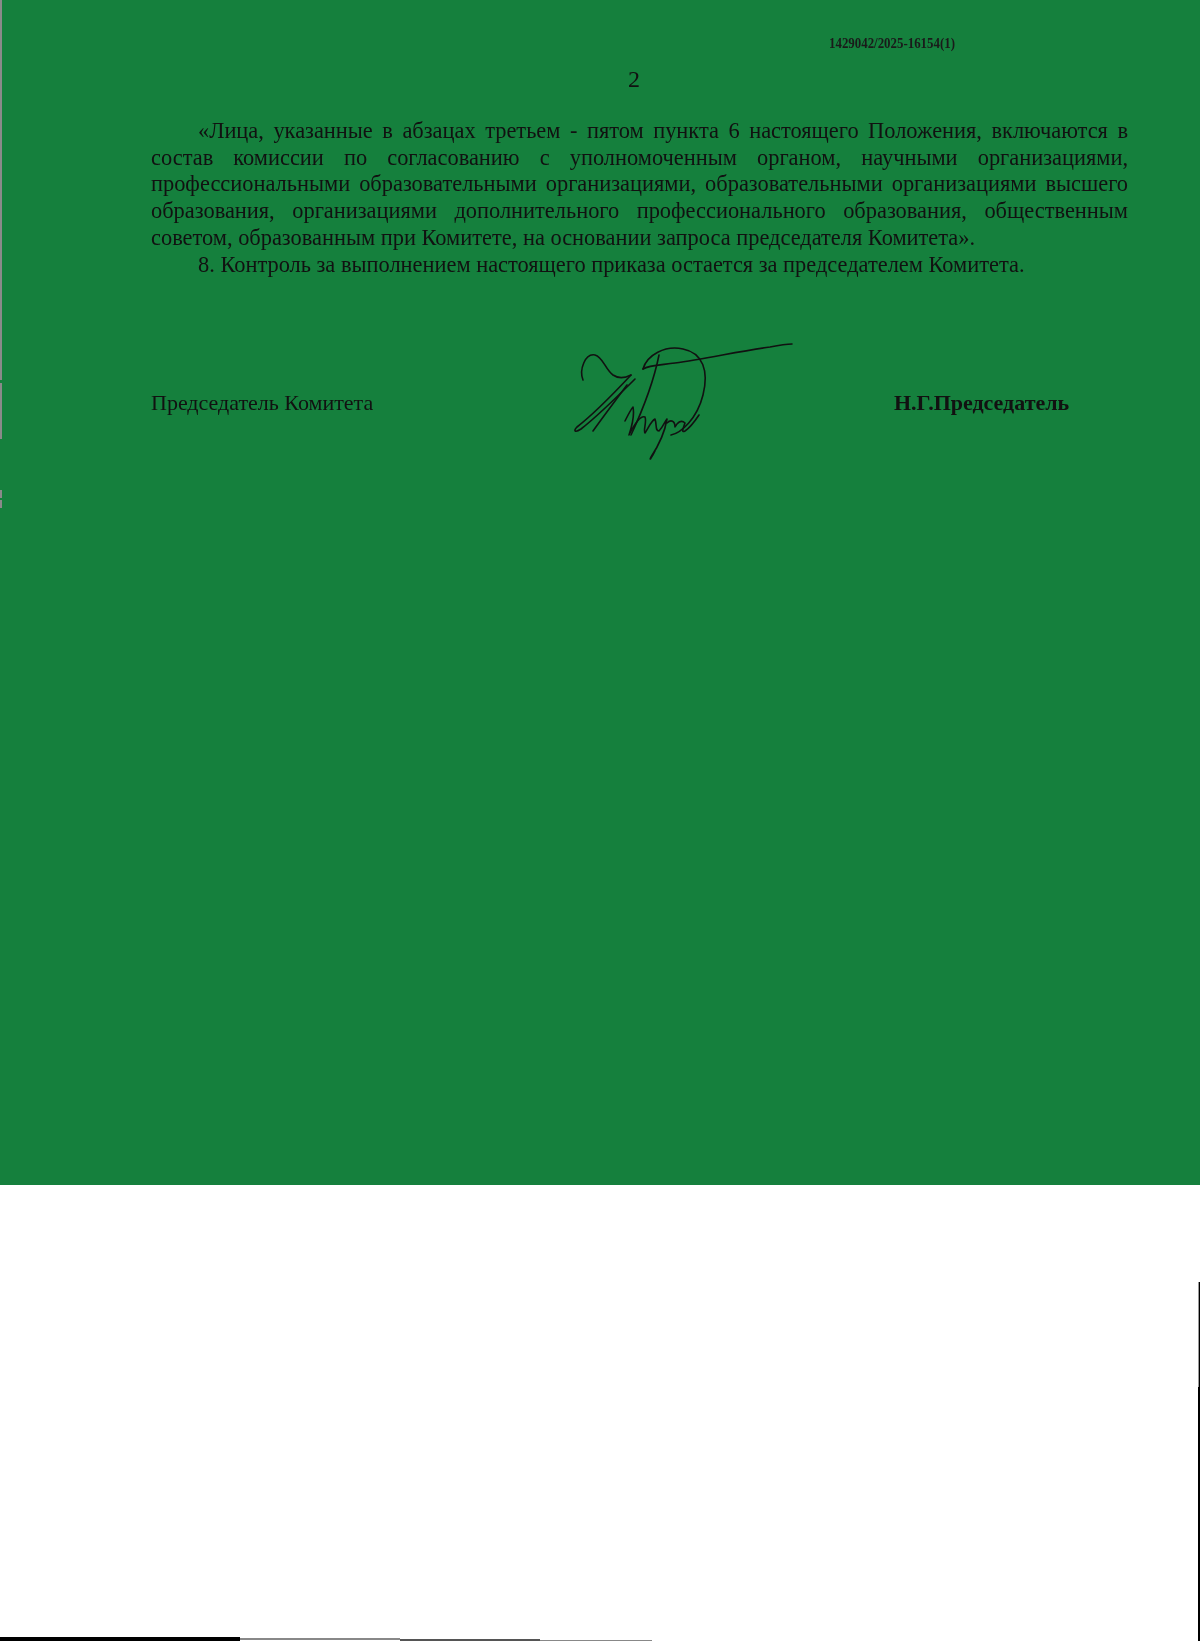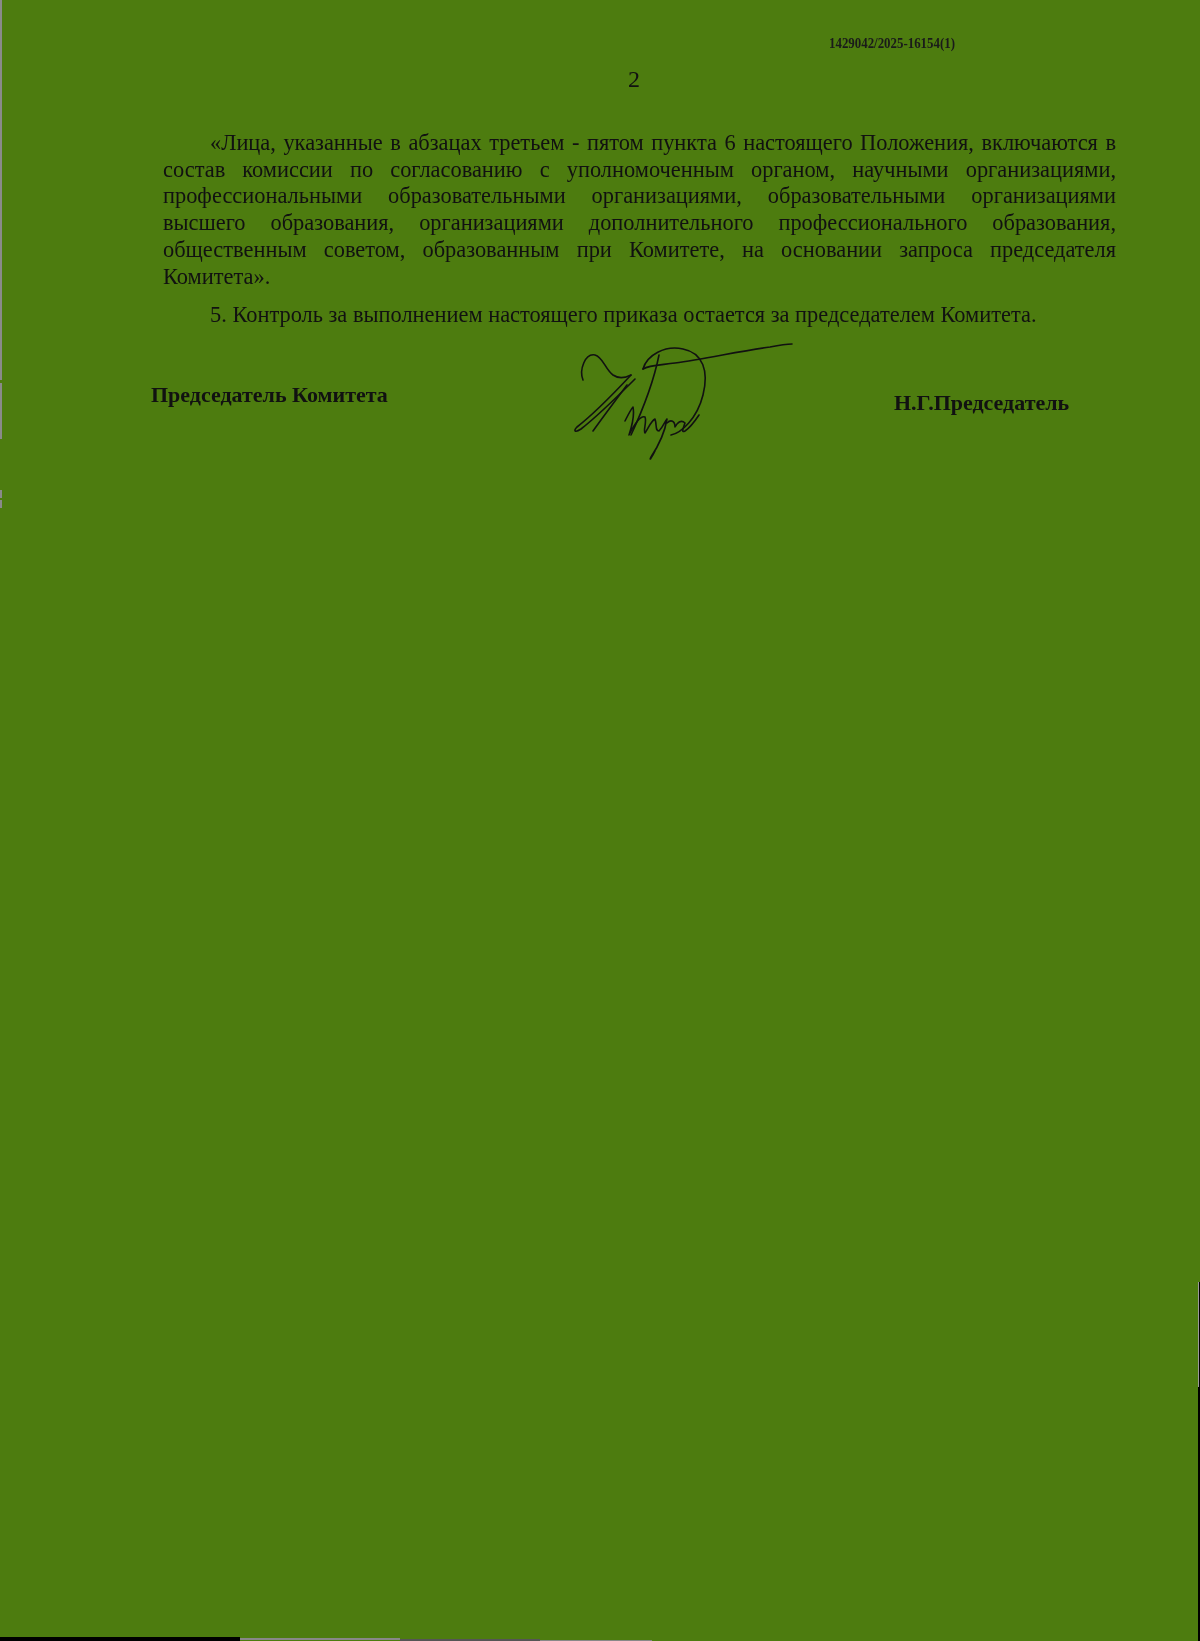--- a/index.html
+++ b/index.html
@@ -11,22 +11,22 @@
       width: 1200px;
       height: 1641px;
       position: relative;
       overflow: hidden;
       font-family: "Liberation Serif", "DejaVu Serif", serif;
       color: #111111;
     }
     .page {
       position: absolute;
       left: 0; top: 0;
-      width: 1200px; height: 1641px;
-      background: #4d7c0f;
+      width: 1200px; height: 1185px;
+      background: #15803d;
     }
     .doc-id {
       position: absolute;
       left: 829px;
       top: 36px;
       font-size: 14px;
       font-weight: bold;
       letter-spacing: 0;
       color: #1a1a1a;
       transform: scaleX(0.92);
@@ -43,32 +43,32 @@
       position: absolute;
       left: 151px;
       top: 118px;
       width: 977px;
       font-size: 22.4px;
       line-height: 26.7px;
       text-align: justify;
       color: #111;
     }
     .body-text p {
-      margin: 12px;
+      margin: 0;
       text-indent: 47px;
     }
     .body-text p.para2 {
       text-align: left;
     }
     .sign-title {
       position: absolute;
       left: 151px;
-      top: 382px;
+      top: 390px;
       font-size: 22px;
-      font-weight: bold;
+      font-weight: normal;
       color: #111;
       text-align: right;
     }
     .sign-name {
       position: absolute;
       left: 894px;
       top: 390px;
       font-size: 22px;
       font-weight: bold;
       color: #111;
@@ -156,21 +156,21 @@
   <div class="scan-left-edge"></div>
   <div class="scan-left-edge2"></div>
   <div class="scan-left-tick1"></div>
   <div class="scan-left-tick2"></div>
 
   <div class="doc-id">1429042/2025-16154(1)</div>
   <div class="page-number">2</div>
 
   <div class="body-text">
     <p class="para1">«Лица, указанные в абзацах третьем - пятом пункта 6 настоящего Положения, включаются в состав комиссии по согласованию с уполномоченным органом, научными организациями, профессиональными образовательными организациями, образовательными организациями высшего образования, организациями дополнительного профессионального образования, общественным советом, образованным при Комитете, на основании запроса председателя Комитета».</p>
-    <p class="para2">5. Контроль за выполнением настоящего приказа остается за председателем Комитета.</p>
+    <p class="para2">8. Контроль за выполнением настоящего приказа остается за председателем Комитета.</p>
   </div>
 
   <div class="sign-title">Председатель Комитета</div>
 
   <svg class="signature" viewBox="0 0 230 125" xmlns="http://www.w3.org/2000/svg">
     <g fill="none" stroke="#111" stroke-width="1.6" stroke-linecap="round" stroke-linejoin="round">
 
       <path d="M18 45 C 14 35, 20 18, 30 20 C 38 22, 40 34, 48 40 C 55 45, 62 42, 66 40"></path>
 
       <path d="M66 40 C 52 55, 30 78, 12 92 C 8 96, 10 98, 16 94 C 34 80, 56 58, 70 44"></path>

